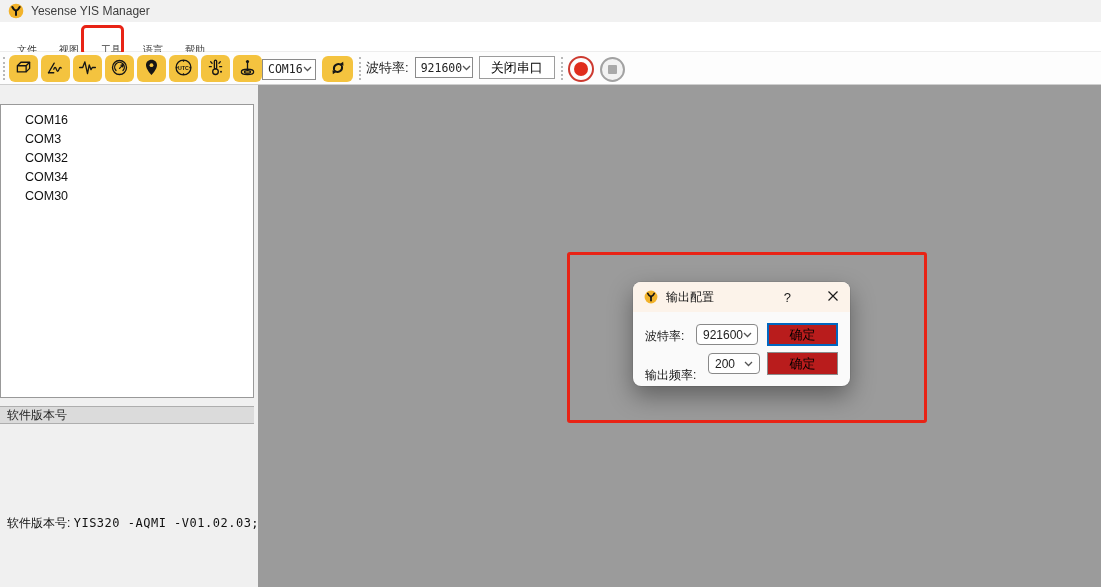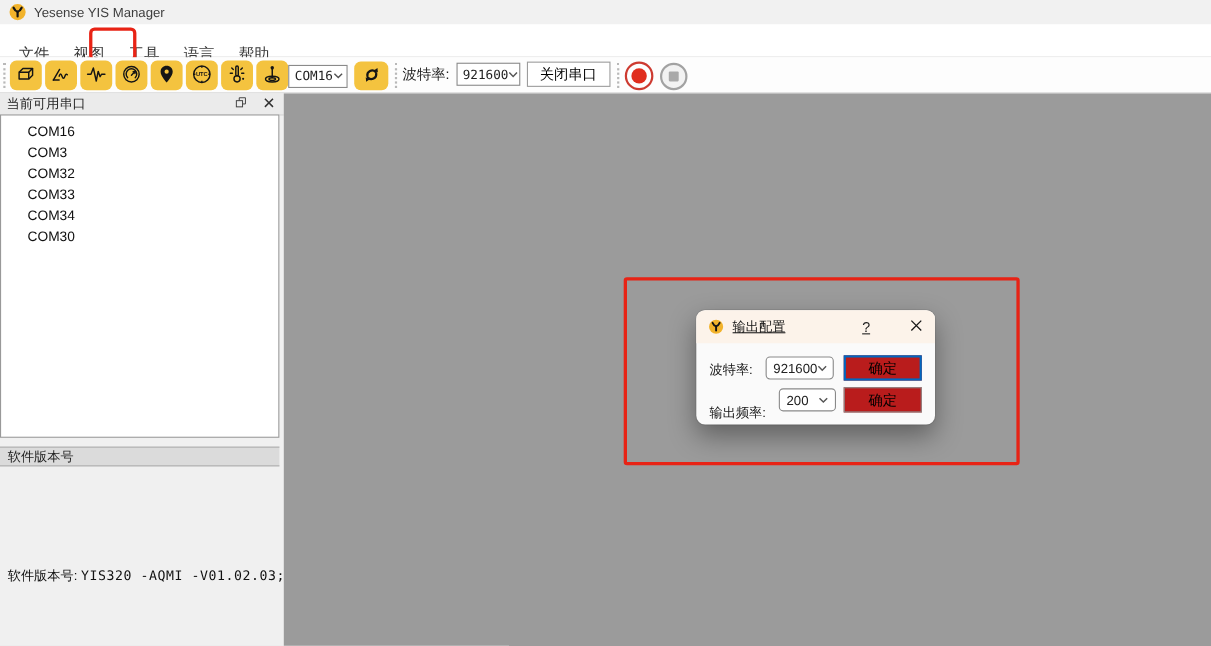--- a/index.html
+++ b/index.html
@@ -6,21 +6,21 @@
   body{width:1101px;height:587px;overflow:hidden;font-family:"Liberation Sans","DejaVu Sans",sans-serif;font-size:12px;color:#222;background:#f0f0f0;}
   .screen{position:relative;width:1101px;height:587px;background:#f0f0f0;}
 
   
   .titlebar{position:absolute;left:0;top:0;right:0;height:22px;background:#f1f1f1;display:flex;align-items:center;padding-left:8px;gap:7px;box-sizing:border-box;}
   .app-icon{width:16px;height:16px;flex:0 0 auto;}
   .title-text{font-size:12px;color:#3d3d3d;}
 
   
   .menubar{position:absolute;left:0;top:22px;right:0;height:30px;background:#ffffff;display:flex;align-items:center;padding-left:6px;box-sizing:border-box;border-bottom:1px solid #ededed;}
-  .menu-item{padding:4px 11px;font-size:14px;color:#3a3a3a;cursor:default;margin-top:27px;}
+  .menu-item{padding:4px 11px;font-size:10px;color:#3a3a3a;cursor:default;margin-top:27px;}
   .menu-highlight{position:absolute;left:81px;top:3px;width:37px;height:25px;border:3px solid #e82315;border-radius:5px;pointer-events:none;}
 
   
   .toolbar{position:absolute;left:0;top:52px;right:0;height:33px;background:#fdfdfd;border-bottom:1px solid #cfcfcf;box-sizing:border-box;}
   .tb-sep{position:absolute;top:5px;height:23px;width:0;border-left:2px dotted #b8b8b8;}
   .tb-group{position:absolute;display:flex;align-items:center;}
   .g1{left:9px;top:3px;gap:3px;}
   .tool-btn{width:29px;height:27px;background:#f4c33f;border-radius:6px;display:flex;align-items:center;justify-content:center;border:none;padding:0;cursor:pointer;}
   .g2{left:262px;top:4px;gap:6px;}
   .g3{left:366px;top:4px;gap:6px;}
@@ -50,21 +50,21 @@
   .info-label{font-size:12px;color:#111;}
   .info-value{font-family:"DejaVu Sans Mono","Liberation Mono",monospace;font-size:12px;color:#111;letter-spacing:0.5px;}
 
   
   .main{position:absolute;left:258px;top:85px;right:0;bottom:0;background:#9b9b9b;}
 
   
   .annotation-rect{position:absolute;left:567px;top:252px;width:354px;height:165px;border:3px solid #e82315;border-radius:3px;z-index:30;pointer-events:none;}
 
   
-  .dialog{position:absolute;left:633px;top:282px;width:217px;height:104px;background:#fafafa;border-radius:8px;box-shadow:0 10px 24px rgba(0,0,0,.38),0 0 0 1px rgba(0,0,0,.07);z-index:20;text-decoration:underline;}
+  .dialog{position:absolute;left:633px;top:282px;width:217px;height:104px;background:#fafafa;border-radius:8px;box-shadow:0 10px 24px rgba(0,0,0,.38),0 0 0 1px rgba(0,0,0,.07);z-index:20;}
   .dialog-titlebar{height:30px;background:#fcf3ea;border-radius:8px 8px 0 0;display:flex;align-items:center;padding:0 11px 0 11px;gap:8px;box-sizing:border-box;}
   .dialog-icon{width:14px;height:14px;}
   .dialog-title{font-size:12px;color:#141414;}
   .dialog-help{margin-left:auto;margin-right:28px;font-size:13px;color:#1a1a1a;cursor:pointer;background:none;border:none;padding:0;font-family:inherit;}
   .dialog-close{cursor:pointer;background:none;border:none;padding:0;display:flex;align-items:center;}
   .dlg-label{position:absolute;font-size:12px;color:#141414;}
   .dlg-combo{position:absolute;background:#fff;border:1px solid #898989;border-radius:4px;display:flex;align-items:center;padding:0 6px;box-sizing:border-box;font-size:12px;cursor:pointer;}
   .dlg-btn{position:absolute;background:#b91c1c;border-radius:0;font-size:13px;display:flex;align-items:center;justify-content:center;box-sizing:border-box;cursor:pointer;font-family:inherit;padding:0;}
   .dlg-btn.default{border:2px solid #0067c0;}
   .dlg-btn.normal{border:1px solid #8b8b8b;}
@@ -214,41 +214,24 @@
       <button class="record-btn">
         <span class="record-dot"></span>
       </button>
       <button class="stop-btn">
         <span class="stop-square"></span>
       </button>
     </div>
   </div>
 
   <div class="dock">
-    <div class="dock-header">
-      <span class="dock-title">当前可用串口</span>
-      <button class="dock-hbtn">
-        <span><svg width="12" height="12" viewBox="0 0 16 16">
-              <g stroke="#444" fill="none" stroke-width="1.2">
-                <rect x="2.5" y="6" width="7.5" height="7.5"></rect>
-                <path d="M6 6 V2.5 H13.5 V10 H10"></path>
-              </g>
-            </svg></span>
-      </button>
-      <button class="dock-hbtn">
-        <span><svg width="11" height="11" viewBox="0 0 12 12">
-              <path d="M2 2 L10 10 M10 2 L2 10" stroke="#333" stroke-width="1.5" fill="none"></path>
-            </svg></span>
-      </button>
-    </div>
     <div class="port-list">
       <div class="list-item">COM16</div>
       <div class="list-item">COM3</div>
       <div class="list-item">COM32</div>
-      <div class="list-item">COM33</div>
       <div class="list-item">COM34</div>
       <div class="list-item">COM30</div>
     </div>
     <div class="info-header">软件版本号</div>
     <div class="version-row">
       <span class="info-label">软件版本号:</span>
       <span class="info-value">YIS320 -AQMI -V01.02.03;</span>
     </div>
   </div>
 

